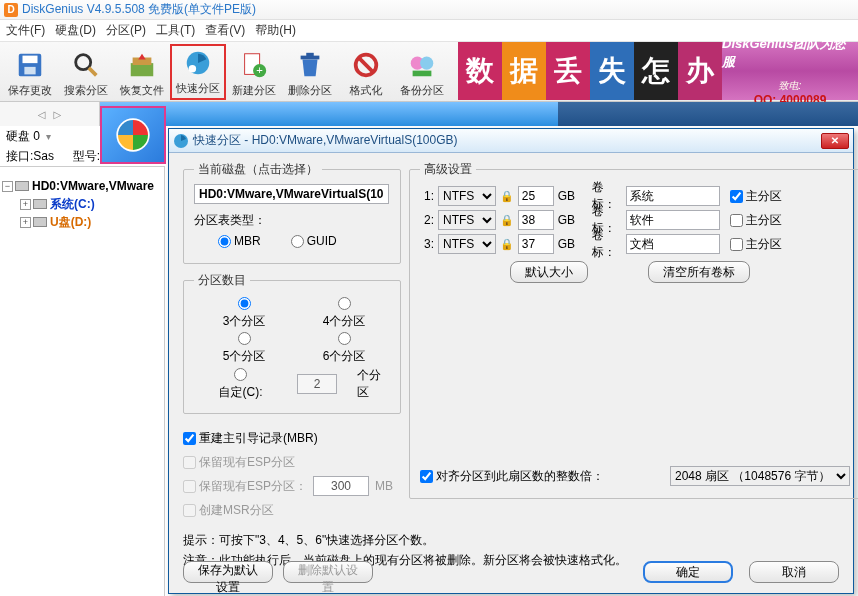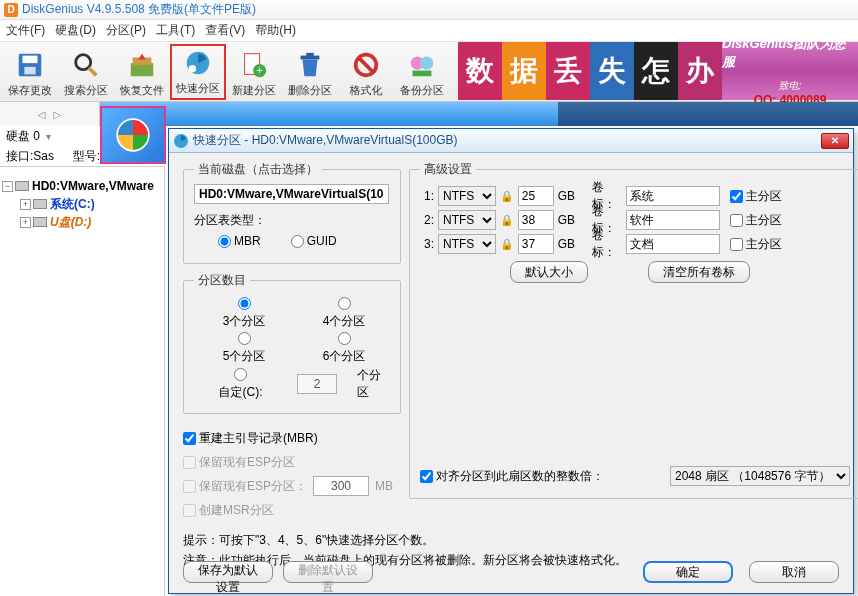--- a/index.html
+++ b/index.html
@@ -45,21 +45,21 @@
 
 
 .main { display: flex; height: 430px; }
 .tree { width: 165px; border-right: 1px solid #ccc; border-top: 1px solid #ccc; padding: 4px 2px; }
 .tree .node { display: flex; align-items: center; height: 18px; }
 .tree .ind { display: inline-block; }
 .tree .exp { width: 11px; height: 11px; border: 1px solid #999; display: inline-flex; align-items: center; justify-content: center; font-size: 9px; line-height: 1; margin-right: 2px; color: #555; }
 .tree .disk-ic { width: 14px; height: 10px; background: #ccc; border: 1px solid #888; margin-right: 3px; display: inline-block; }
 .tree .txt { font-weight: bold; }
 .tree .blue { color: #0a3cc9; }
-.tree .orange { color: #d76a00; font-style: italic; }
+.tree .orange { color: #d76a00; }
 
 .content { flex: 1; background: #fff; }
 
 
 .modal { position: absolute; left: 168px; top: 128px; width: 686px; height: 466px; border: 1px solid #0f5a9c; background: #f0f0f0; box-shadow: 3px 3px 6px rgba(0,0,0,.25); }
 .modal .dlg-title { height: 24px; background: linear-gradient(#fafdff,#d7e9f8); display: flex; align-items: center; padding: 0 4px; border-bottom: 1px solid #9ab7d6; }
 .modal .dlg-title svg { margin-right: 4px; }
 .modal .dlg-title .tt { flex: 1; color: #1e4f82; }
 .modal .close-btn { width: 28px; height: 16px; background: linear-gradient(#e77,#c22); border: 1px solid #a11; border-radius: 2px; display: flex; align-items: center; justify-content: center; color: #fff; font-size: 10px; font-weight: bold; cursor: default; }
 .modal .body { padding: 8px 14px; position: relative; height: calc(100% - 24px); }

